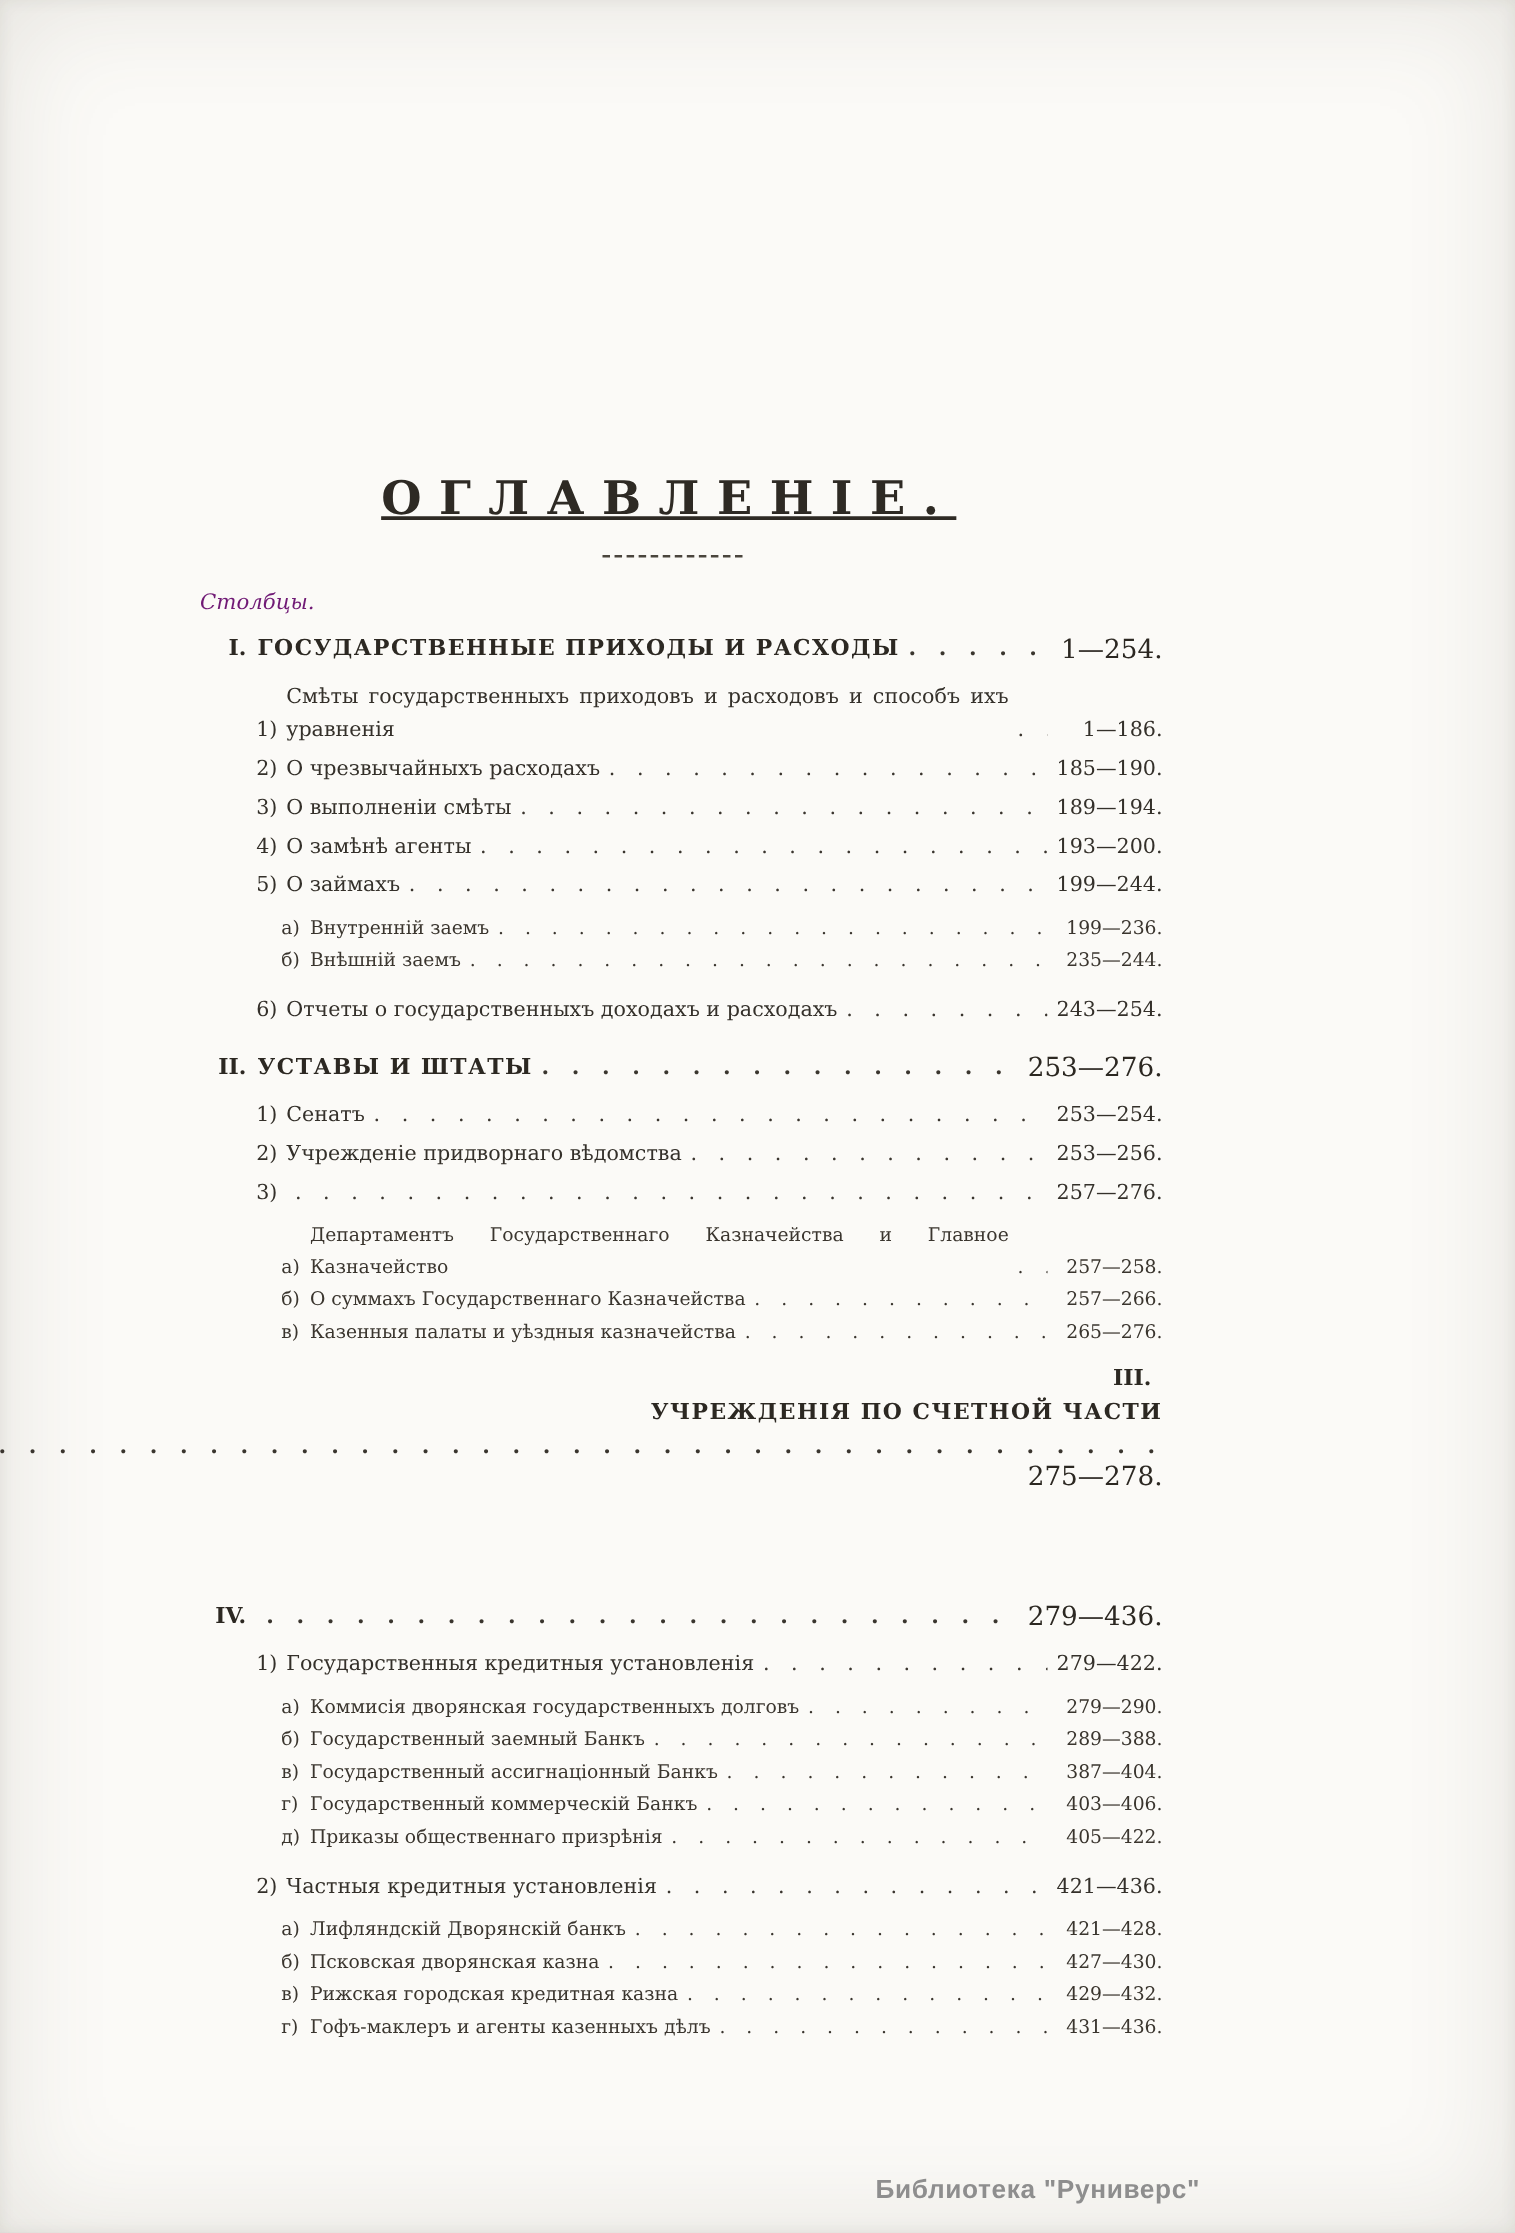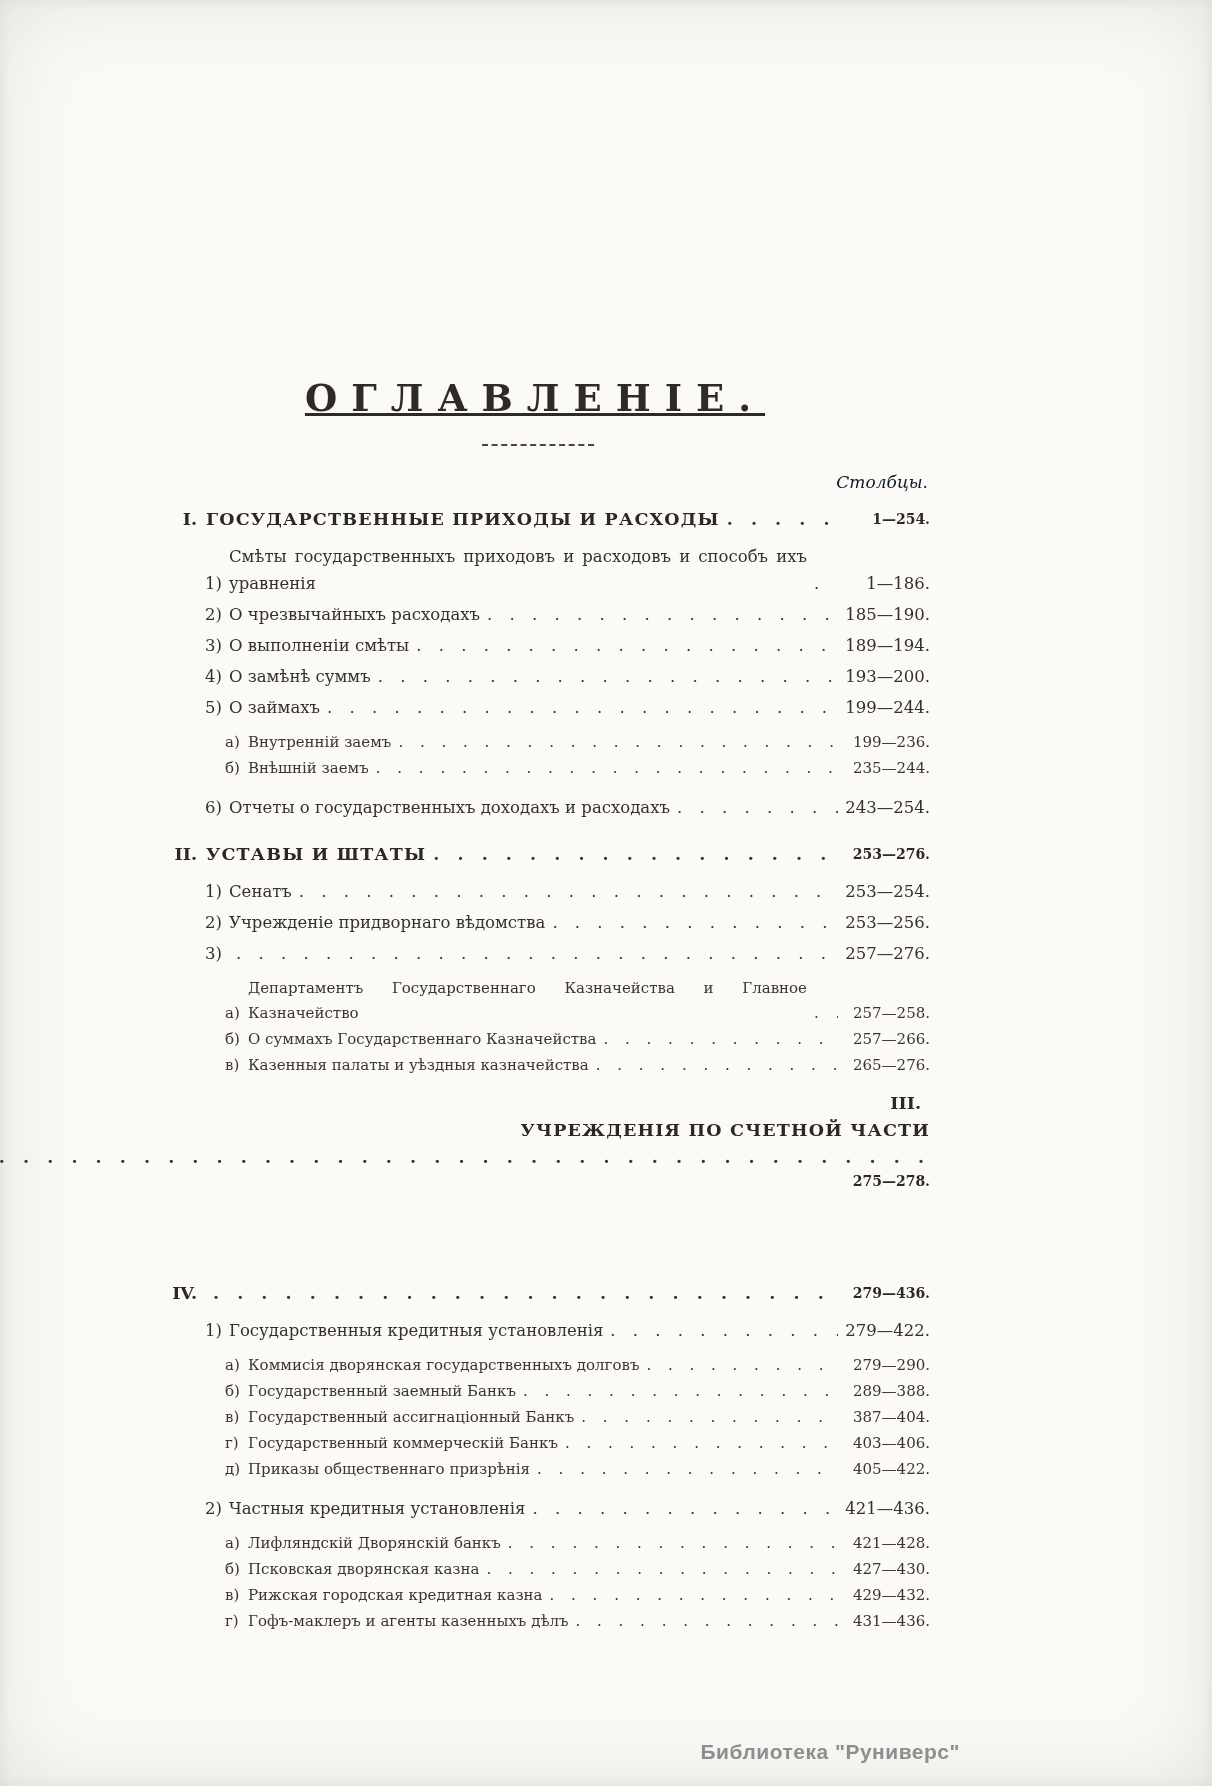--- a/index.html
+++ b/index.html
@@ -31,26 +31,26 @@
   .title-divider{
     width:112px;
     margin:24px auto 0 auto;
     margin-left:482px;
     border-top:2px dashed #4a453d;
     height:0;
   }
   .col-header{
     width:770px;margin-left:160px;
     margin-top:26px;
-    text-align:right;
+    text-align:left;
     font-style:italic;
     font-size:17px;
     padding-right:2px;
     box-sizing:border-box;
-    color:#0f172a;
+    color:#701a75;
   }
   .toc{
     width:770px;margin-left:160px;
     margin-top:14px;
   }
   .row{
     display:flex;
     align-items:flex-end;
   }
   .row .prefix{flex:0 0 auto;white-space:nowrap;}
@@ -82,21 +82,21 @@
     letter-spacing:1.2px;
     color:#2c2822;
   }
   .row.section .prefix{
     width:46px;
     text-align:right;
     padding-right:9px;
     box-sizing:border-box;
     letter-spacing:0;
   }
-  .row.section .pages{font-weight:bold;letter-spacing:0;font-size:14px;}
+  .row.section .pages{font-weight:normal;letter-spacing:0;font-size:21px;}
   .row.sub1{
     font-size:16.5px;
     line-height:27px;
     margin-left:45px;
   }
   .row.sub1 .prefix{width:24px;}
   .row.sub2{
     font-size:15px;
     line-height:25px;
     margin-left:65px;
@@ -141,21 +141,21 @@
     <span class="pages">185—190.</span>
   </div>
       <div class="row sub1" style="margin-top: 4px;">
     <span class="prefix">3)</span>
     <span class="label">О выполненіи смѣты</span>
     <span class="dots"></span>
     <span class="pages">189—194.</span>
   </div>
       <div class="row sub1" style="margin-top: 4px;">
     <span class="prefix">4)</span>
-    <span class="label">О замѣнѣ суммъ</span>
+    <span class="label">О замѣнѣ агенты</span>
     <span class="dots"></span>
     <span class="pages">193—200.</span>
   </div>
       <div class="row sub1" style="margin-top: 4px;">
     <span class="prefix">5)</span>
     <span class="label">О займахъ</span>
     <span class="dots"></span>
     <span class="pages">199—244.</span>
   </div>
       <div class="row sub2" style="margin-top: 9px;">

